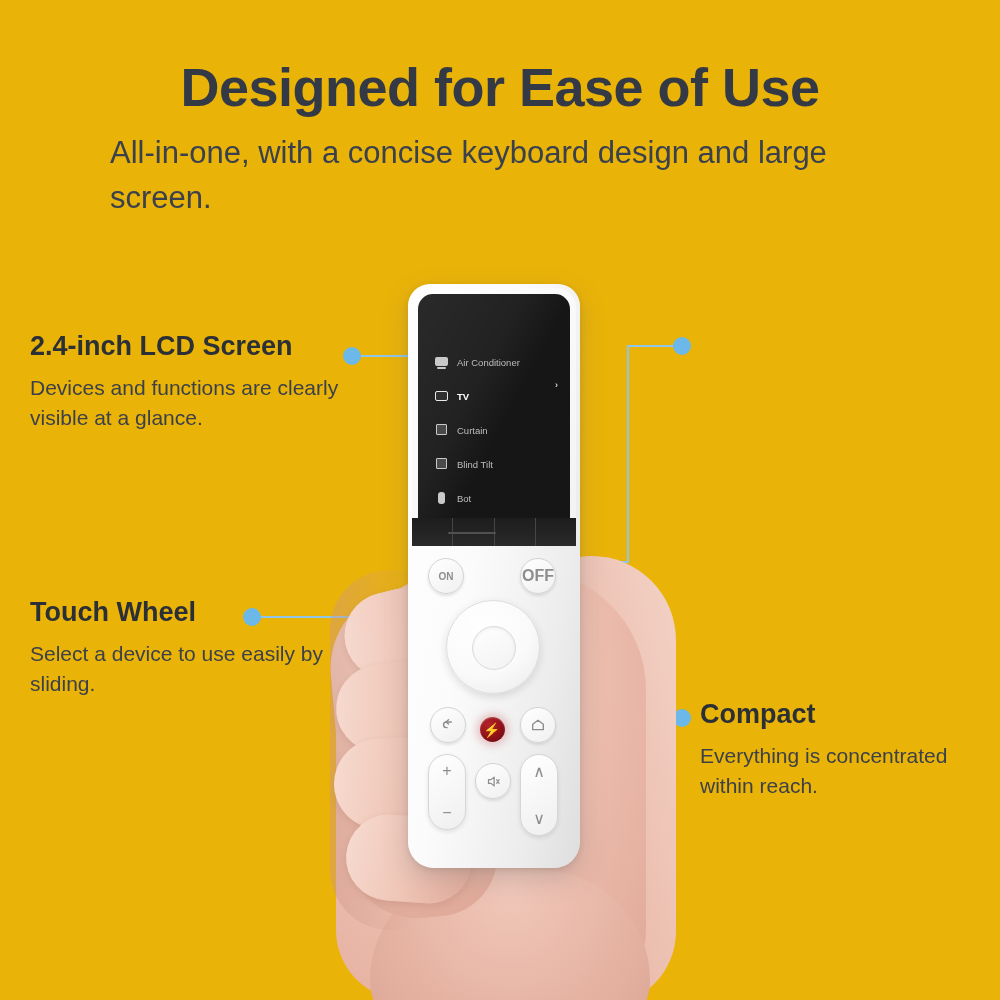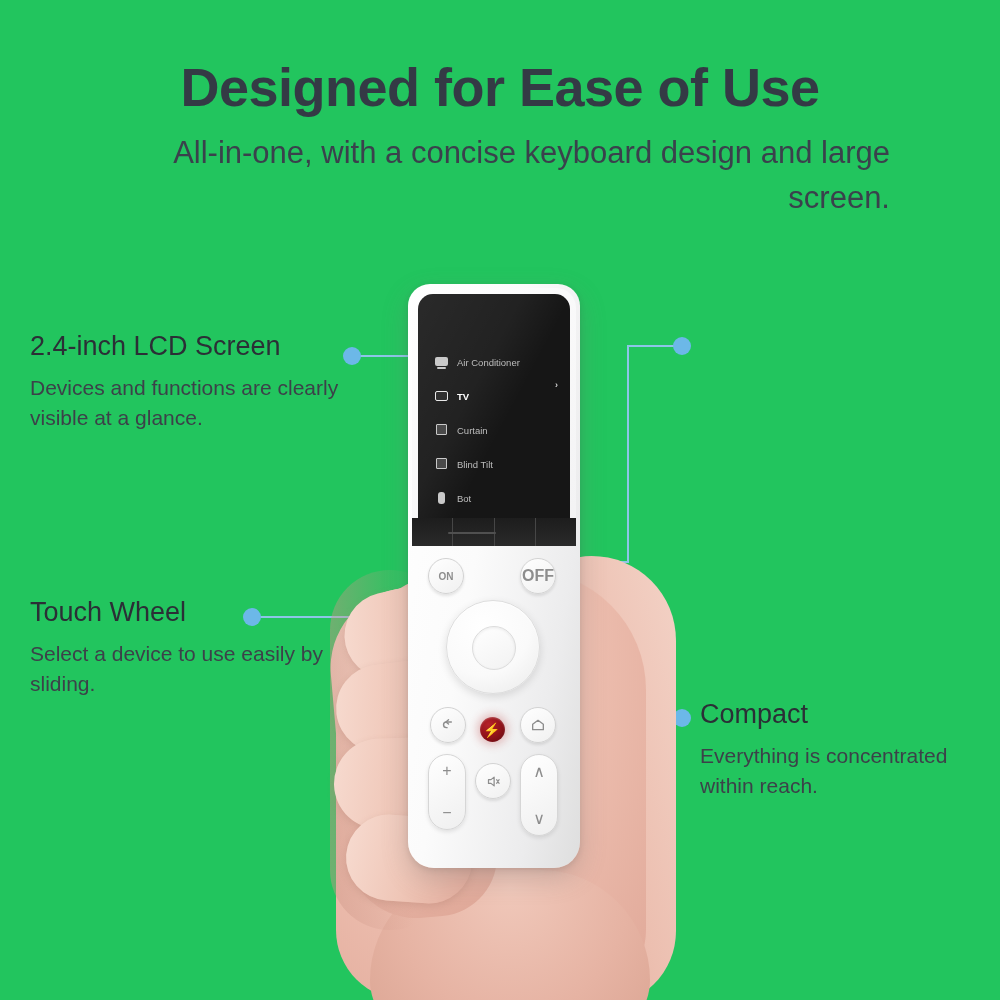--- a/index.html
+++ b/index.html
@@ -6,43 +6,43 @@
   * { box-sizing: border-box; margin: 0; padding: 0; }
   html, body {
     width: 1000px; height: 1000px;
     overflow: hidden;
     background: #f5f7f6;
     font-family: "Liberation Sans", sans-serif;
   }
   #stage {
     position: relative;
     width: 1000px; height: 1000px;
-    background: #22c55e;
+    background: #eab308;
   }
 
   
   .headline {
     position: absolute; left: 0; top: 56px; width: 1000px;
     text-align: center;
     font-size: 54px; font-weight: bold;
     letter-spacing: -0.5px;
     color: #343a45;
   }
   .subhead {
     position: absolute; left: 110px; top: 131px; width: 780px;
-    text-align: right;
+    text-align: left;
     font-size: 31px; font-weight: normal;
     line-height: 1.45;
     color: #3a414c;
   }
 
   
   .callout { position: absolute; }
   .callout .c-title {
-    font-size: 27px; font-weight: normal; color: #2b2f36;
+    font-size: 27px; font-weight: bold; color: #2b2f36;
     white-space: nowrap; line-height: 1.1;
   }
   .callout .c-body {
     font-size: 21px; color: #3c4149; line-height: 1.42;
     margin-top: 11px;
   }
   #callout-lcd   { left: 30px;  top: 332px; width: 330px; }
   #callout-wheel { left: 30px;  top: 598px; width: 320px; }
   #callout-big   { left: 700px; top: 330px; width: 290px; }
   #callout-compact{left: 700px; top: 700px; width: 270px; }

